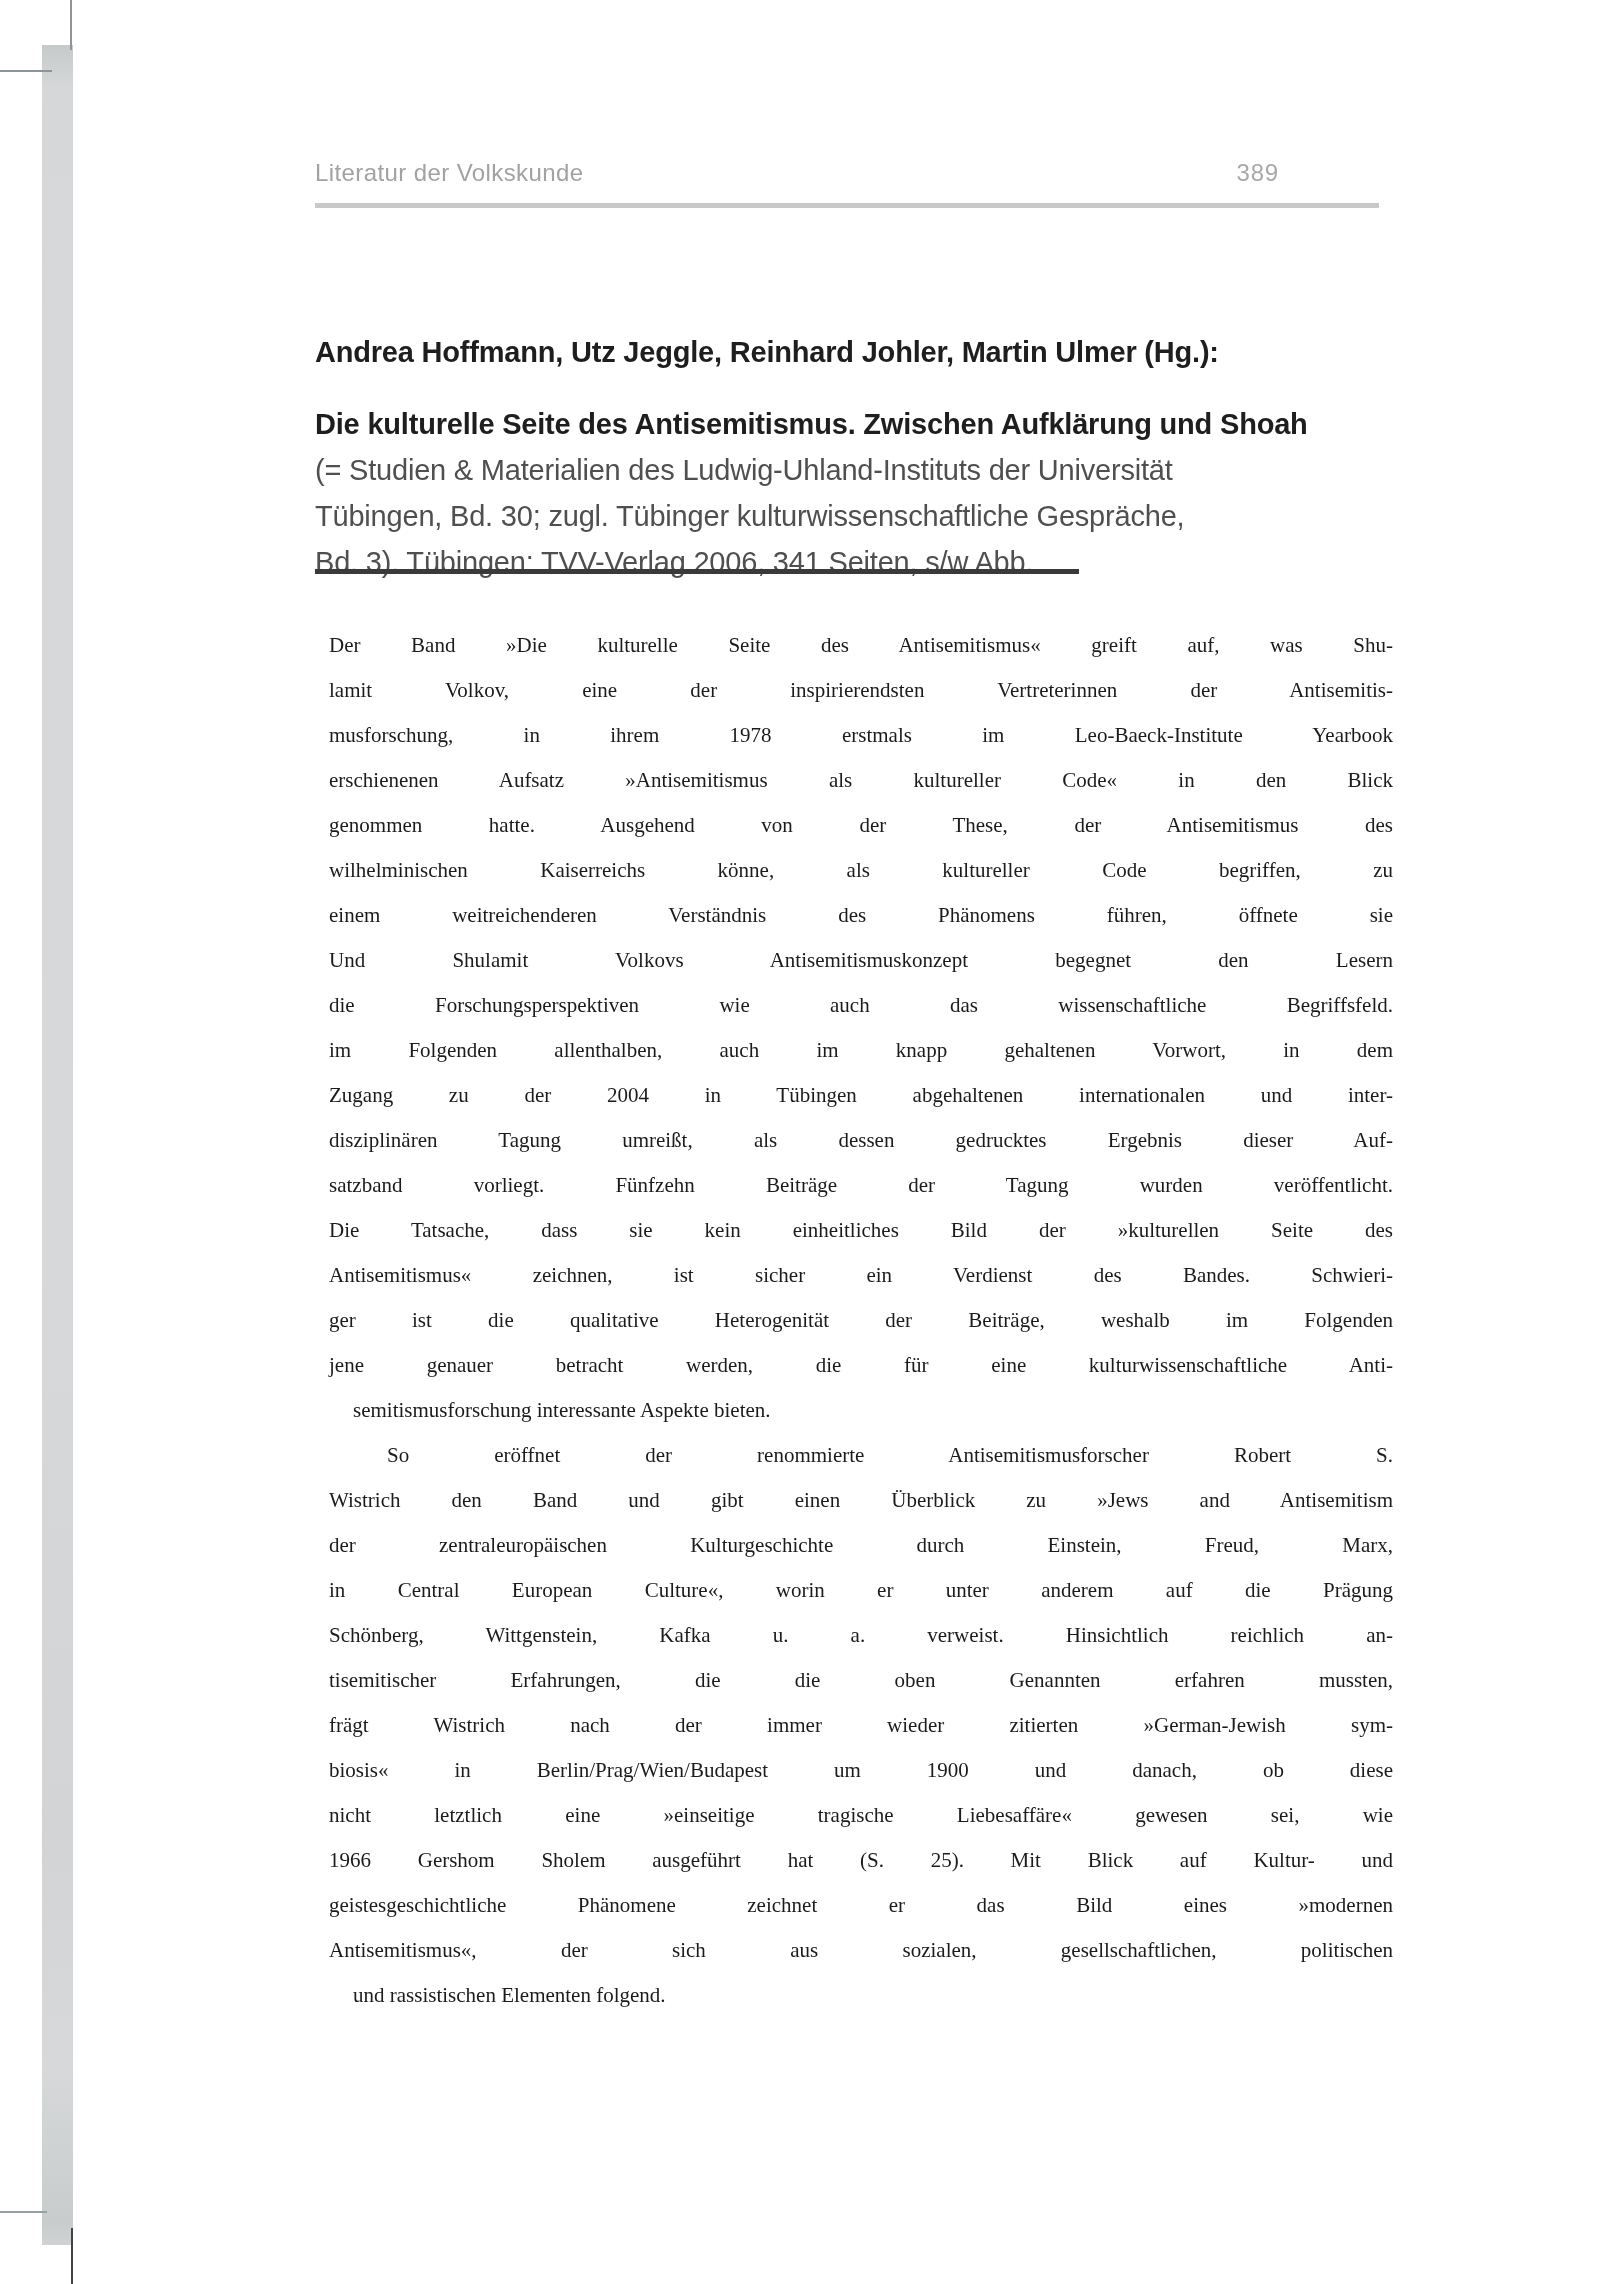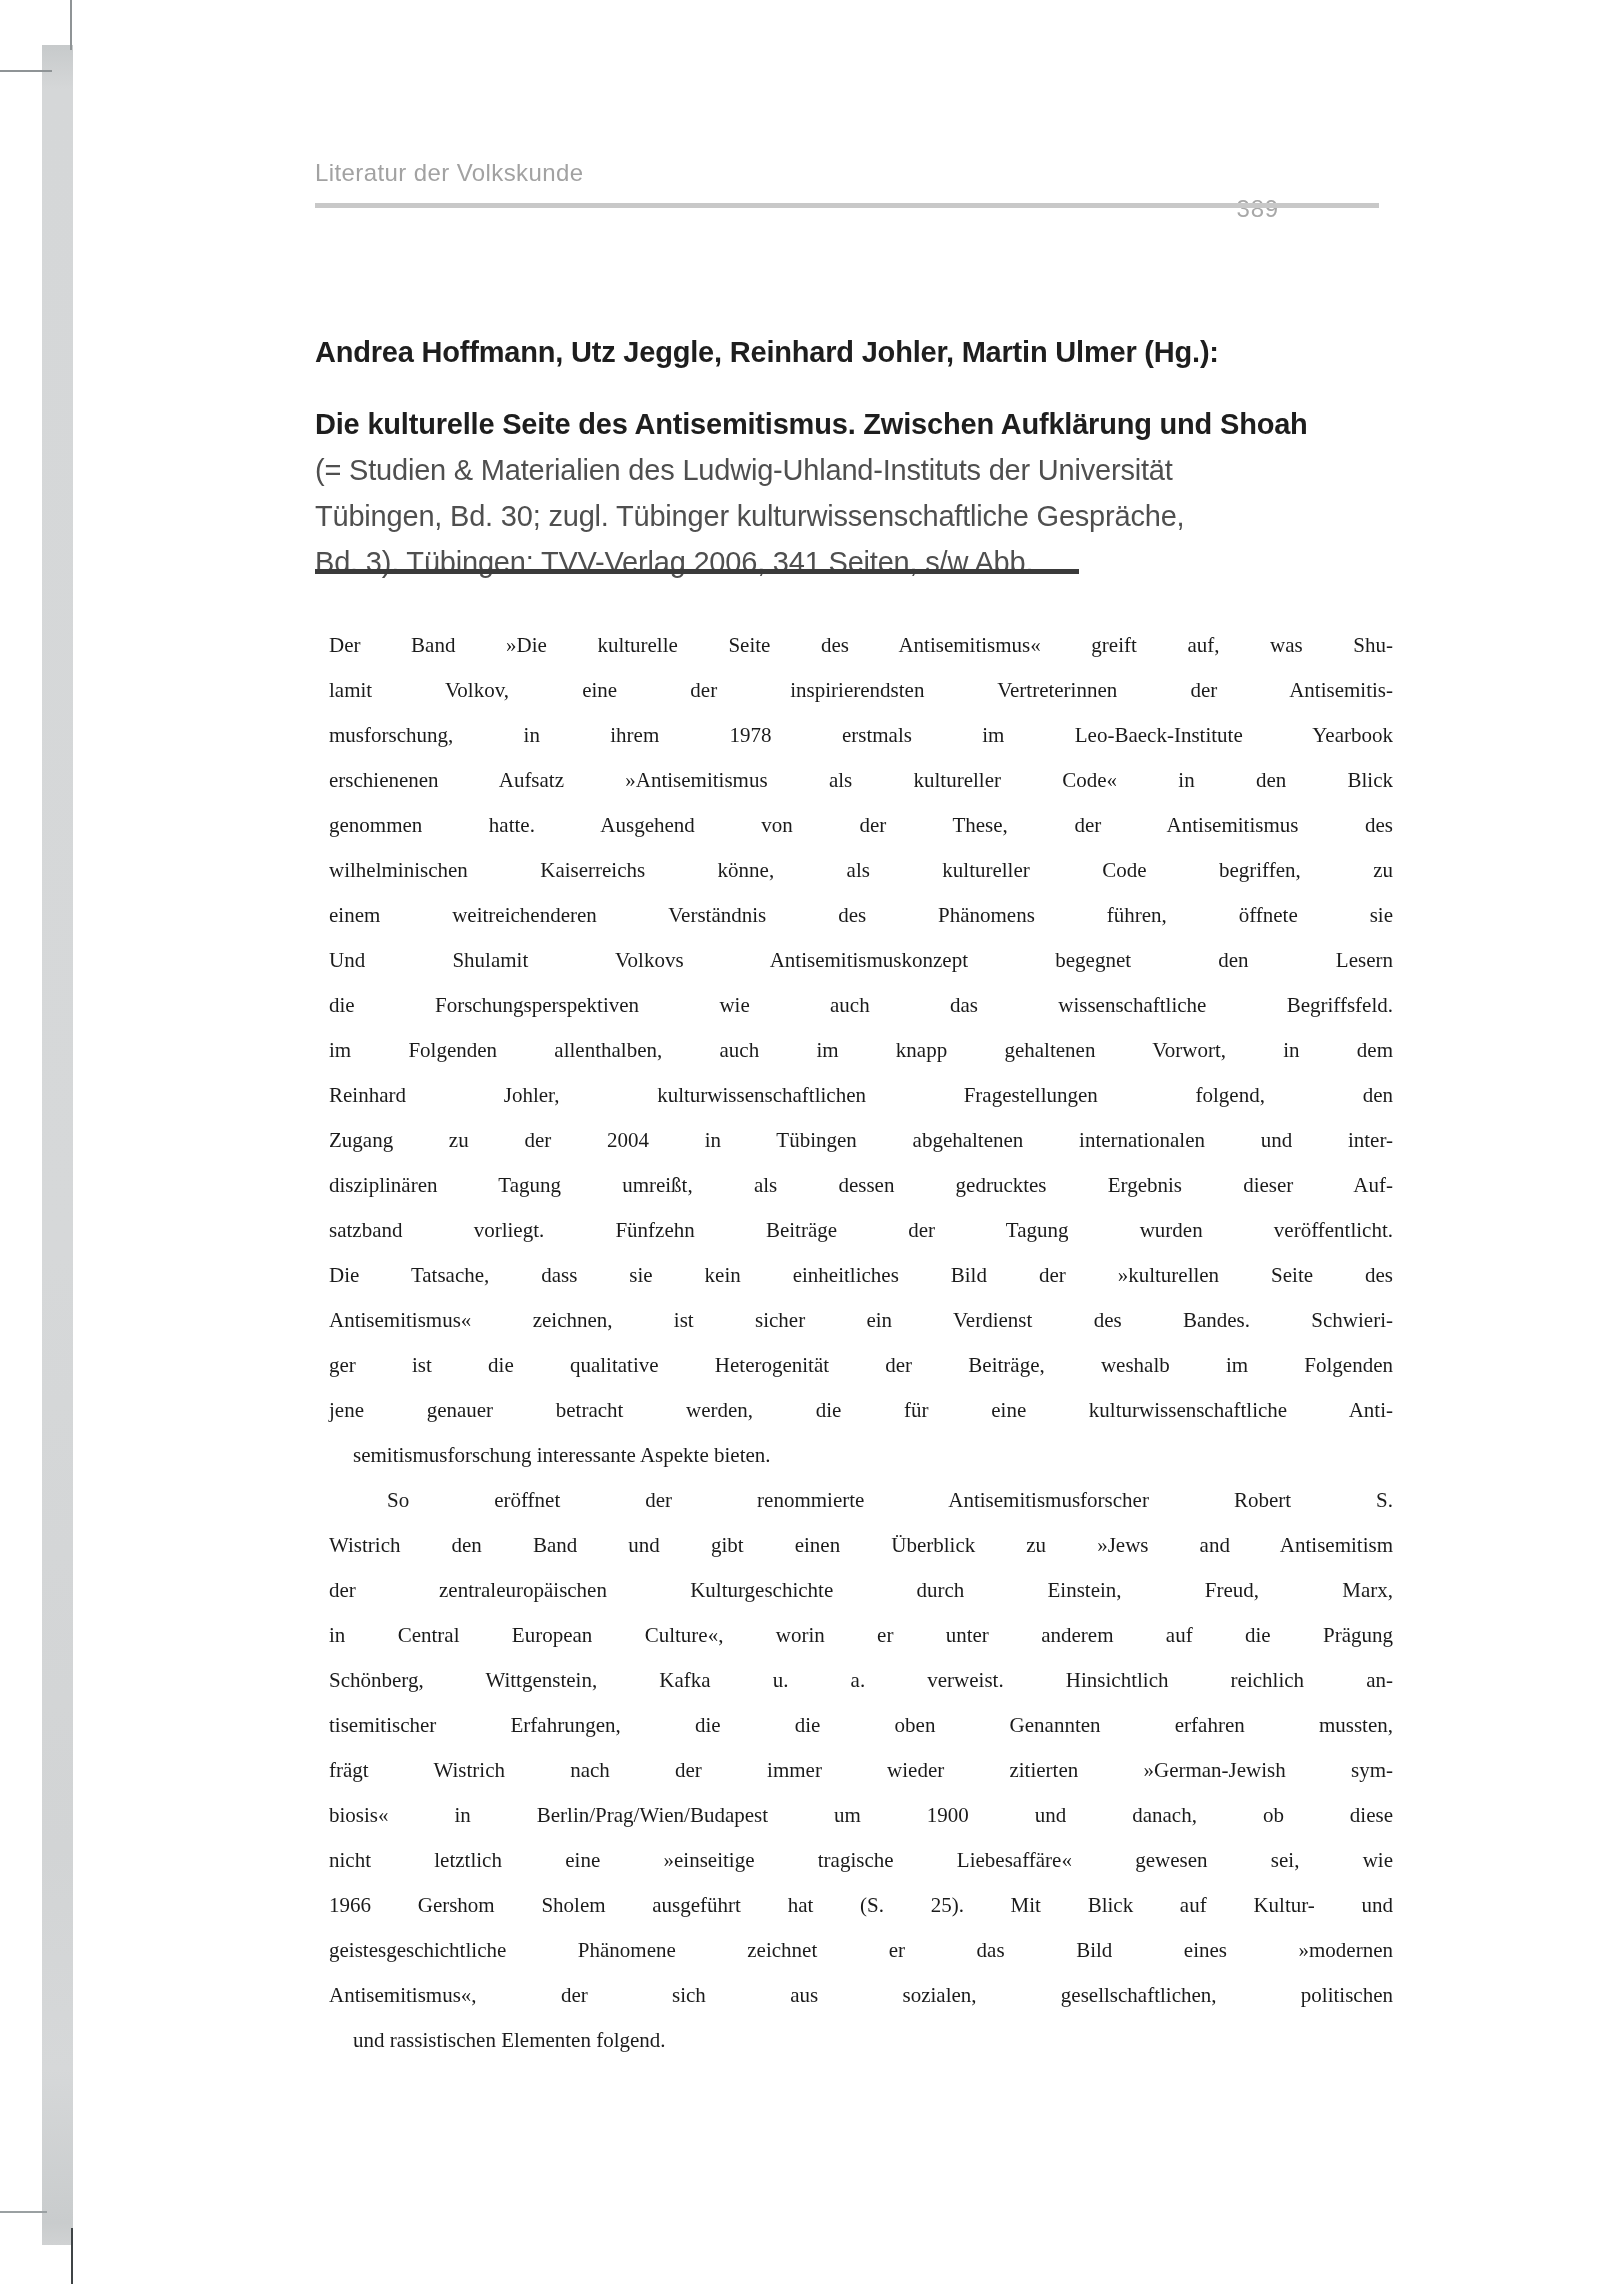--- a/index.html
+++ b/index.html
@@ -17,21 +17,21 @@
   .cm-top-h{left:0;top:70px;width:52px;height:2.4px;}
   .cm-bot-h{left:0;top:2211px;width:47px;height:2.4px;background:#9aa0a2;}
   .cm-bot-v{left:71px;top:2228px;width:2.4px;height:56px;background:#3f4446;}
   
   .running-header{
     position:absolute;left:315px;top:159px;width:1064px;
     font-size:24px;color:#a2a2a2;letter-spacing:0.4px;
   }
   .page-number{
     position:absolute;top:159px;right:177px;
-    font-size:24px;color:#a8a8a8;letter-spacing:0.8px;margin-top:36px;
+    font-size:24px;color:#a8a8a8;letter-spacing:0.8px;
   }
   .header-rule{
     position:absolute;left:315px;top:203px;width:1064px;height:4.9px;background:#c8c8c8;
   }
   
   .citation{
     position:absolute;left:315px;top:303px;width:1103px;
     font-size:29px;line-height:46px;letter-spacing:-0.2px;color:#4f4f4f;
   }
   .cit-line{white-space:nowrap;}
@@ -78,21 +78,20 @@
         <div class="line">Der Band »Die kulturelle Seite des Antisemitismus« greift auf, was Shu-</div>
         <div class="line">lamit Volkov, eine der inspirierendsten Vertreterinnen der Antisemitis-</div>
         <div class="line">musforschung, in ihrem 1978 erstmals im Leo-Baeck-Institute Yearbook</div>
         <div class="line">erschienenen Aufsatz »Antisemitismus als kultureller Code« in den Blick</div>
         <div class="line">genommen hatte. Ausgehend von der These, der Antisemitismus des</div>
         <div class="line">wilhelminischen Kaiserreichs könne, als kultureller Code begriffen, zu</div>
         <div class="line">einem weitreichenderen Verständnis des Phänomens führen, öffnete sie</div>
         <div class="line">Und Shulamit Volkovs Antisemitismuskonzept begegnet den Lesern</div>
         <div class="line">die Forschungsperspektiven wie auch das wissenschaftliche Begriffsfeld.</div>
         <div class="line">im Folgenden allenthalben, auch im knapp gehaltenen Vorwort, in dem</div>
-        <div class="line">Reinhard Johler, kulturwissenschaftlichen Fragestellungen folgend, den</div>
         <div class="line">Zugang zu der 2004 in Tübingen abgehaltenen internationalen und inter-</div>
         <div class="line">disziplinären Tagung umreißt, als dessen gedrucktes Ergebnis dieser Auf-</div>
         <div class="line">satzband vorliegt. Fünfzehn Beiträge der Tagung wurden veröffentlicht.</div>
         <div class="line">Die Tatsache, dass sie kein einheitliches Bild der »kulturellen Seite des</div>
         <div class="line">Antisemitismus« zeichnen, ist sicher ein Verdienst des Bandes. Schwieri-</div>
         <div class="line">ger ist die qualitative Heterogenität der Beiträge, weshalb im Folgenden</div>
         <div class="line">jene genauer betracht werden, die für eine kulturwissenschaftliche Anti-</div>
         <div class="line last">semitismusforschung interessante Aspekte bieten.</div>
       </div>
       <div class="paragraph">

